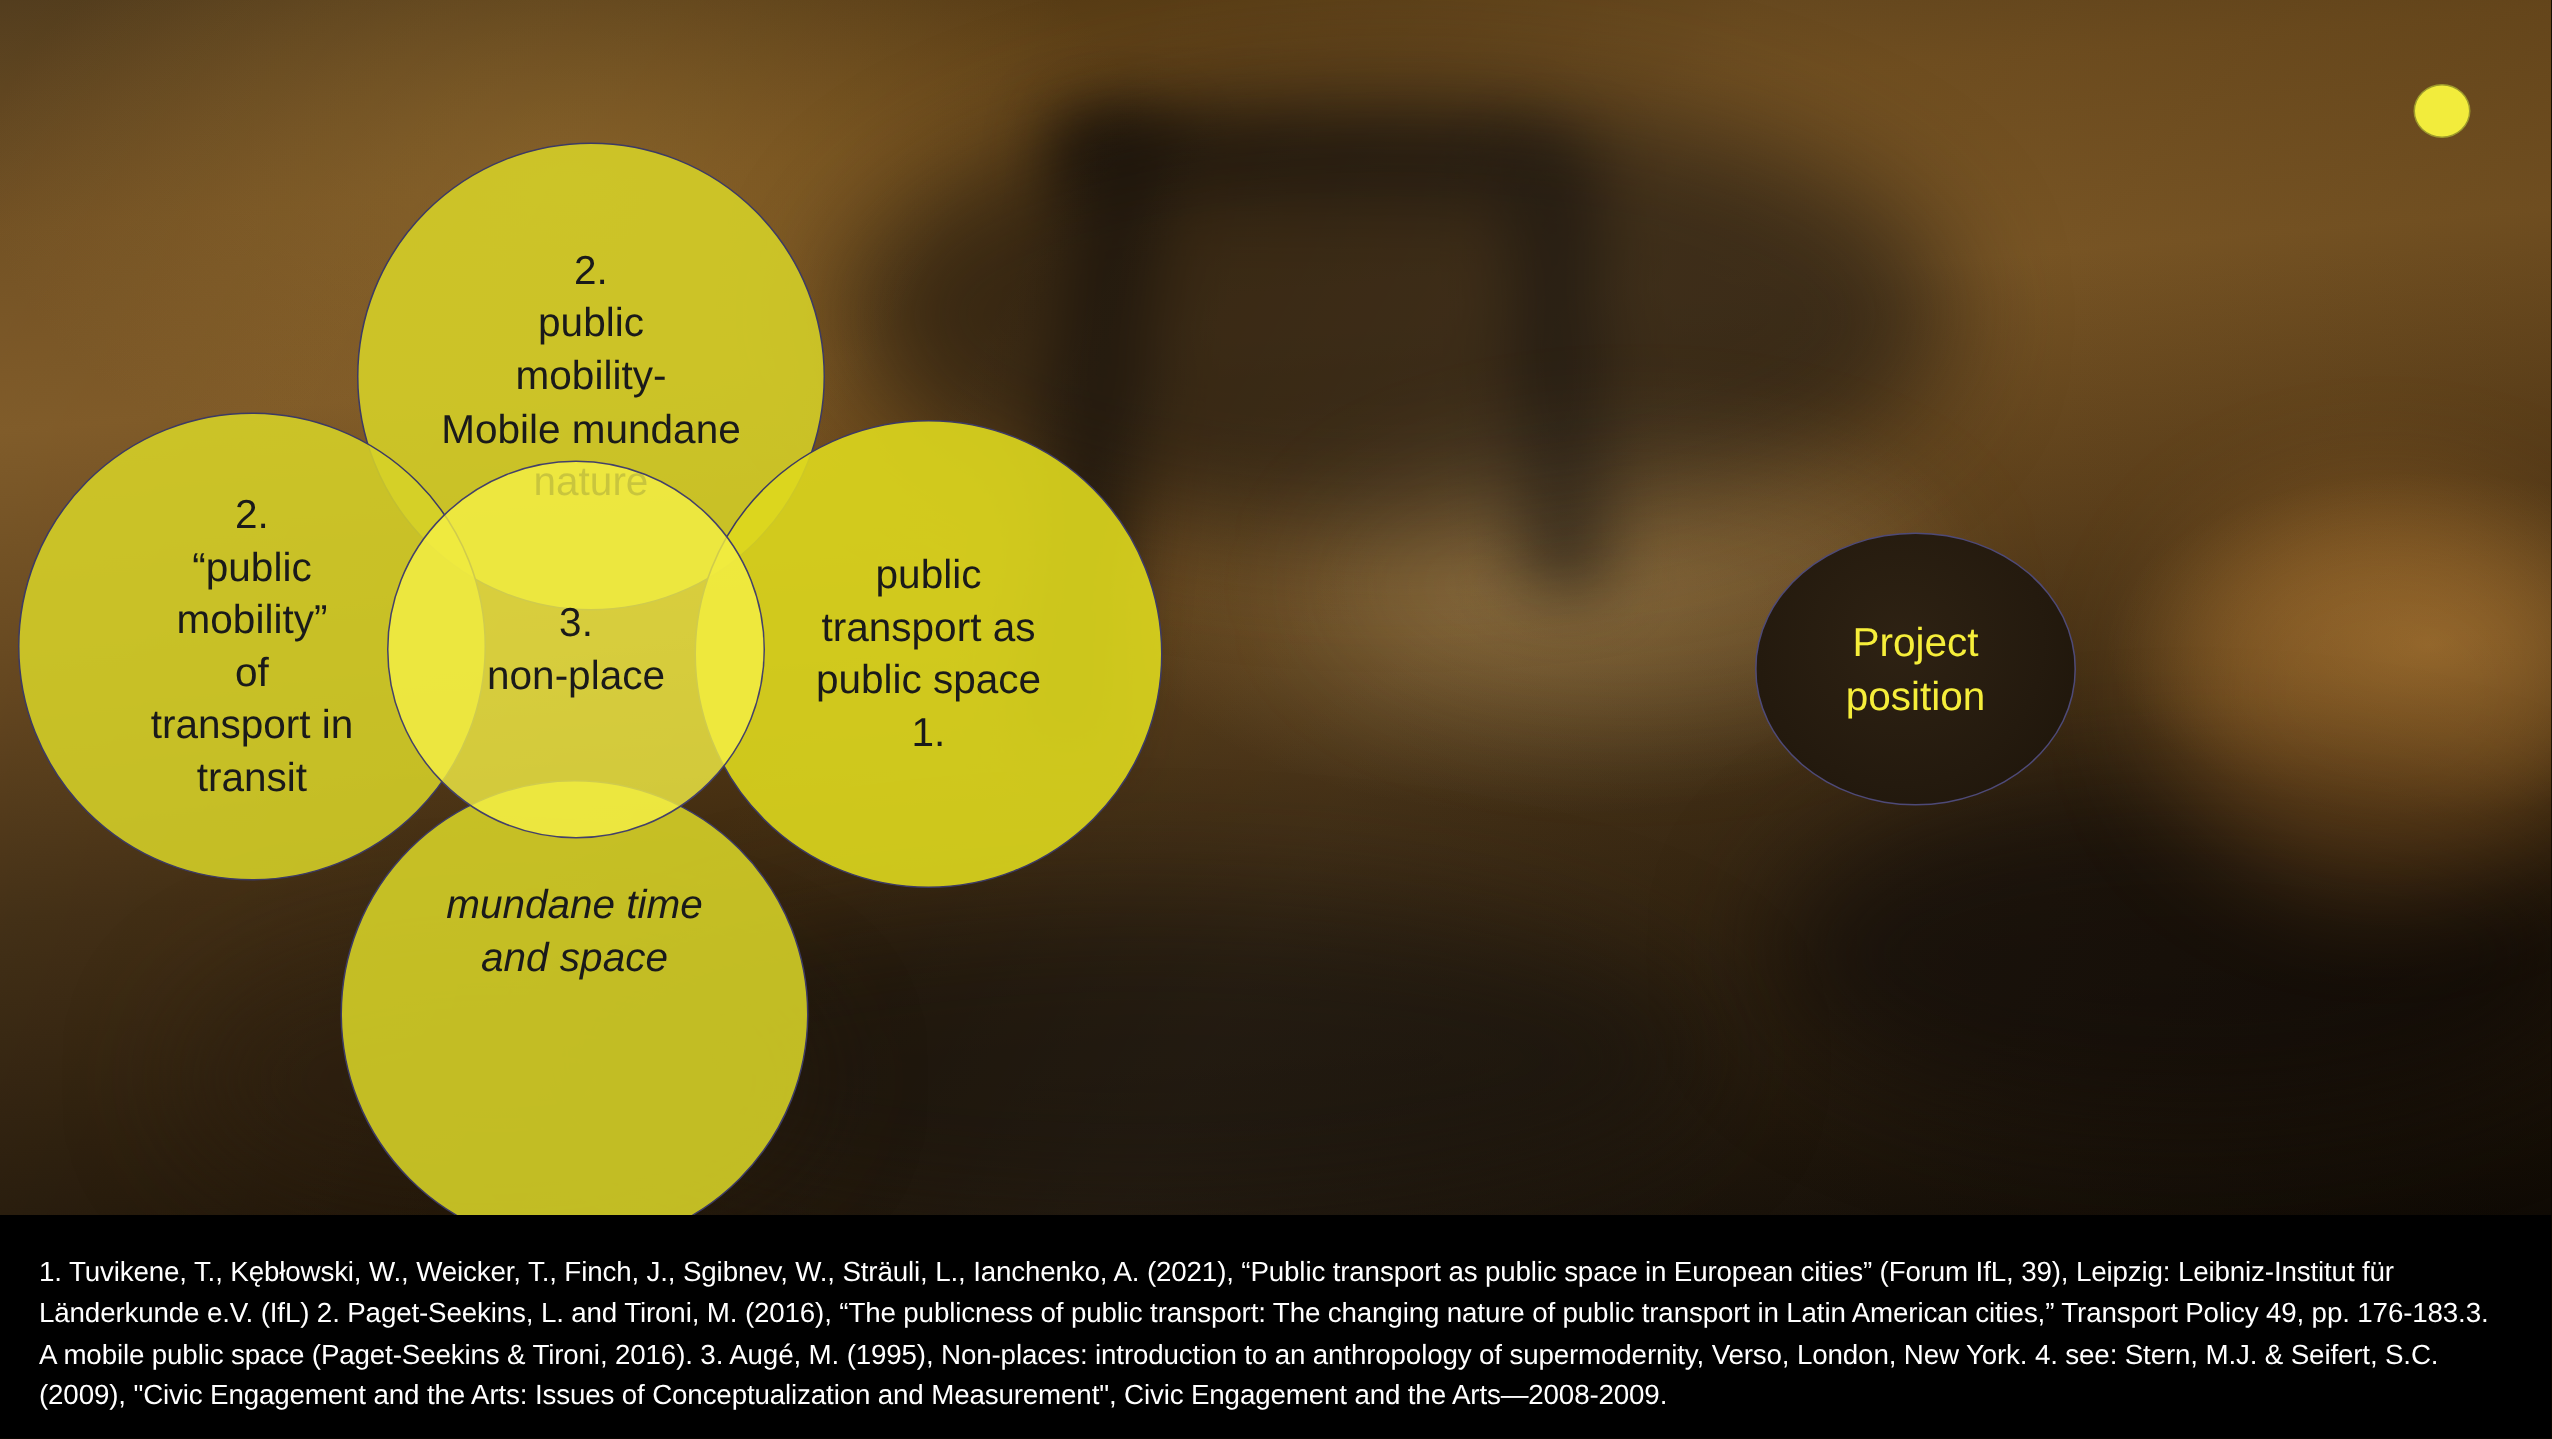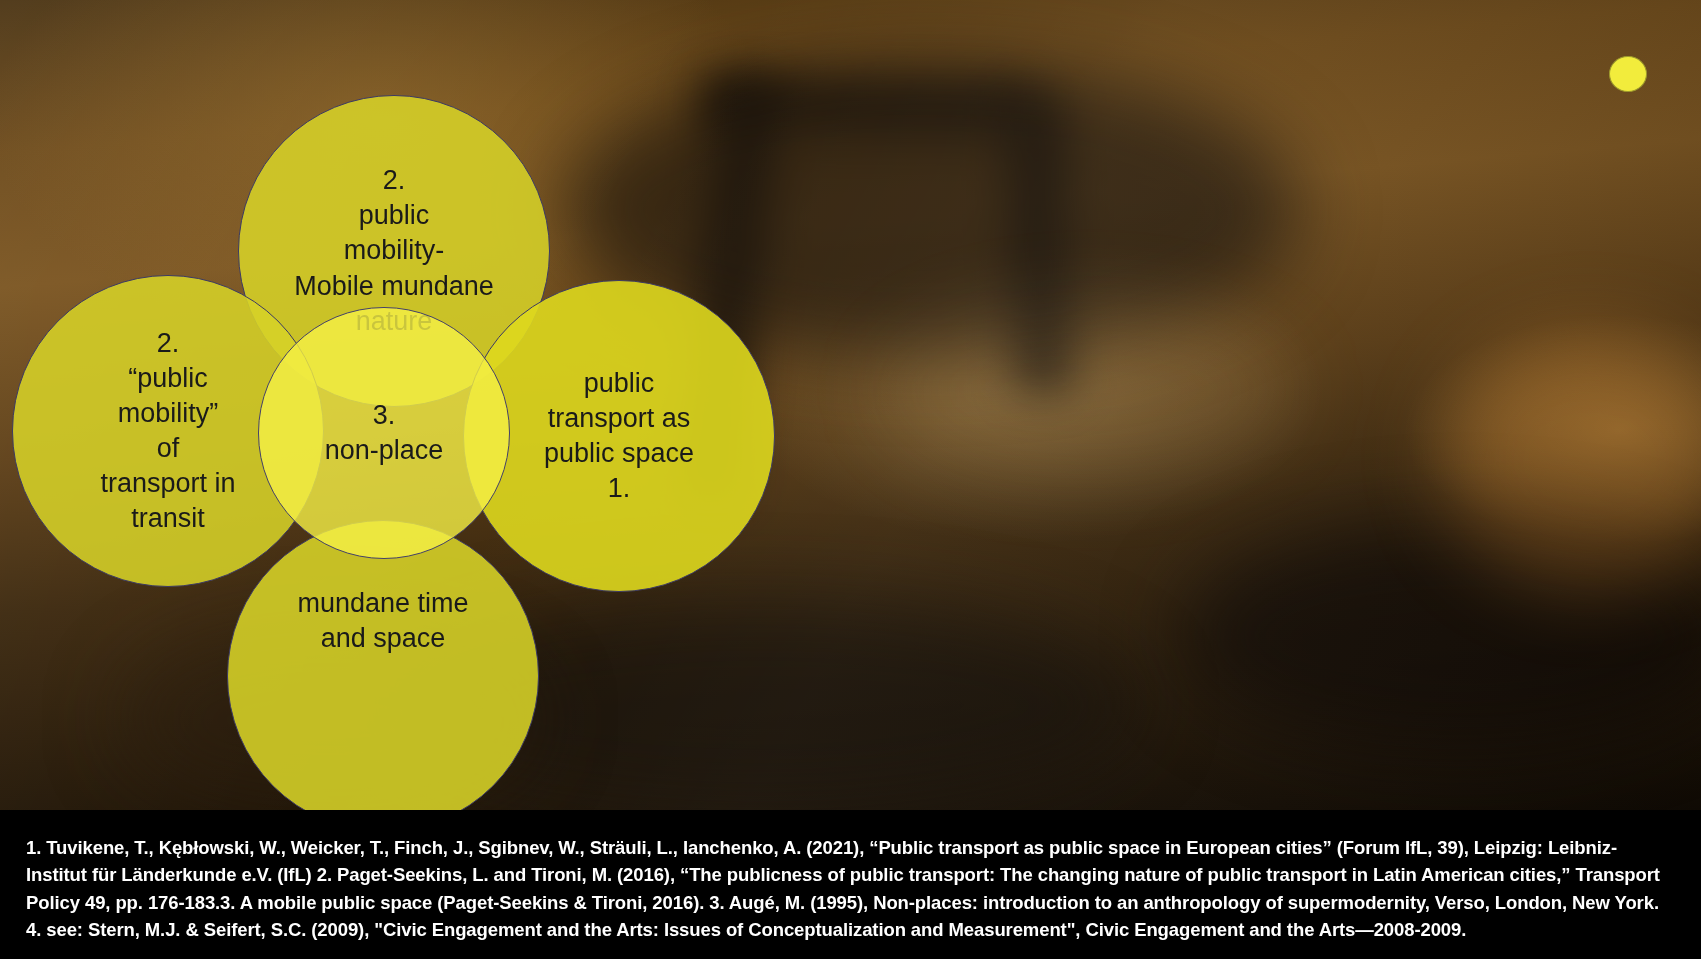--- a/index.html
+++ b/index.html
@@ -123,21 +123,21 @@
   
   .footnote {
     position: absolute;
     left: 0;
     top: 810px;
     width: 1701px;
     height: 149px;
     background: #000;
     color: #ffffff;
     font-size: 18.5px;
-    font-weight: bold;
+    font-weight: normal;
     line-height: 1.48;
     padding: 24px 26px 0 26px;
     box-sizing: border-box;
     letter-spacing: -0.1px;
   }
 </style>
 </head>
 <body>
 
 <div id="slide">
@@ -182,31 +182,37 @@
     <div class="circle c-right">
       <div class="txt">
         <div>public</div>
         <div>transport as</div>
         <div>public space</div>
         <div>1.</div>
       </div>
     </div>
 
     <div class="circle c-bottom">
-      <div class="txt" style="margin-top:-110px;">
+      <div class="txt" style="margin-top:-110px;font-style:italic;">
         <div>mundane time</div>
         <div>and space</div>
       </div>
     </div>
 
     <div class="circle c-center">
       <div class="txt">
         <div>3.</div>
         <div>non-place</div>
       </div>
     </div>
 
   </div>
 
+  <div class="project-pos">
+    <div>
+      <div>Project</div>
+      <div>position</div>
+    </div>
+  </div>
 
   <div class="footnote">1. Tuvikene, T., Kębłowski, W., Weicker, T., Finch, J., Sgibnev, W., Sträuli, L., Ianchenko, A. (2021), “Public transport as public space in European cities” (Forum IfL, 39), Leipzig: Leibniz-Institut für Länderkunde e.V. (IfL) 2. Paget-Seekins, L. and Tironi, M. (2016), “The publicness of public transport: The changing nature of public transport in Latin American cities,” Transport Policy 49, pp. 176-183.3. A mobile public space (Paget-Seekins &amp; Tironi, 2016). 3. Augé, M. (1995), Non-places: introduction to an anthropology of supermodernity, Verso, London, New York. 4. see: Stern, M.J. &amp; Seifert, S.C. (2009), "Civic Engagement and the Arts: Issues of Conceptualization and Measurement", Civic Engagement and the Arts—2008-2009.</div>
 
 </div>
 
 </body></html>

